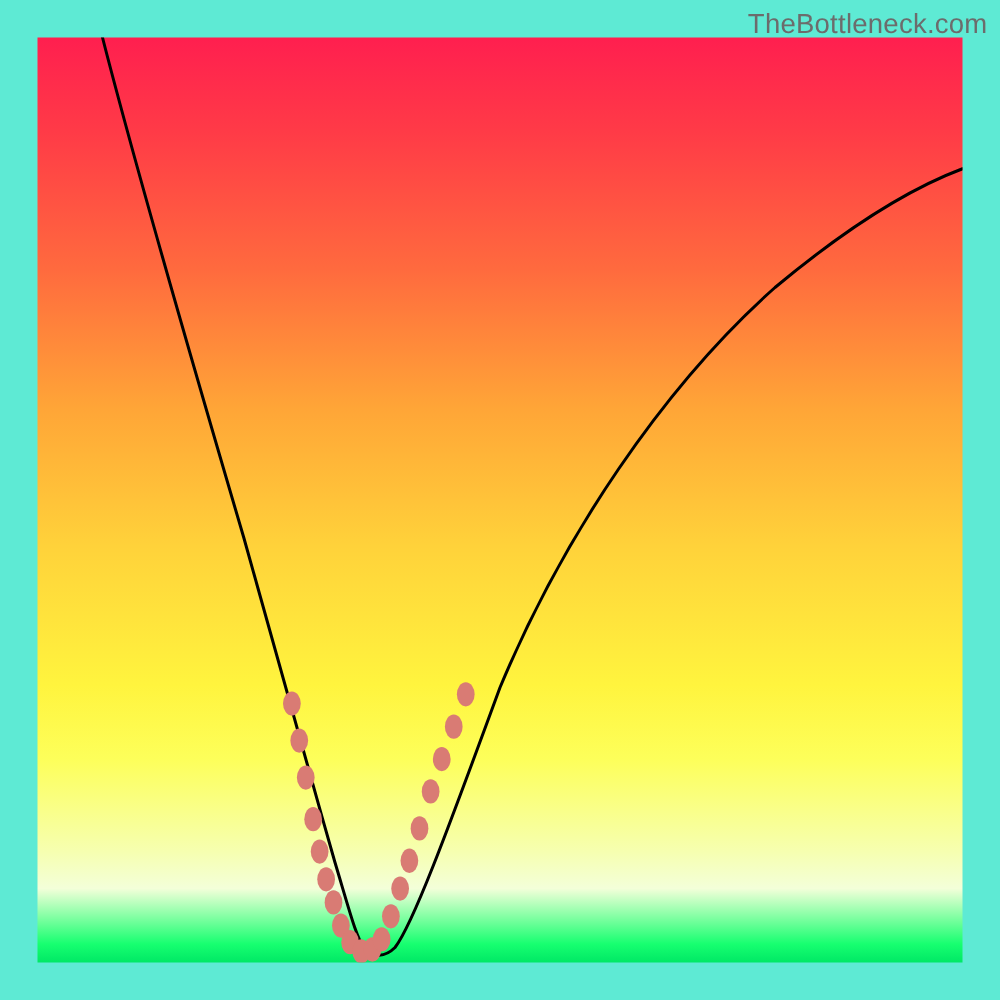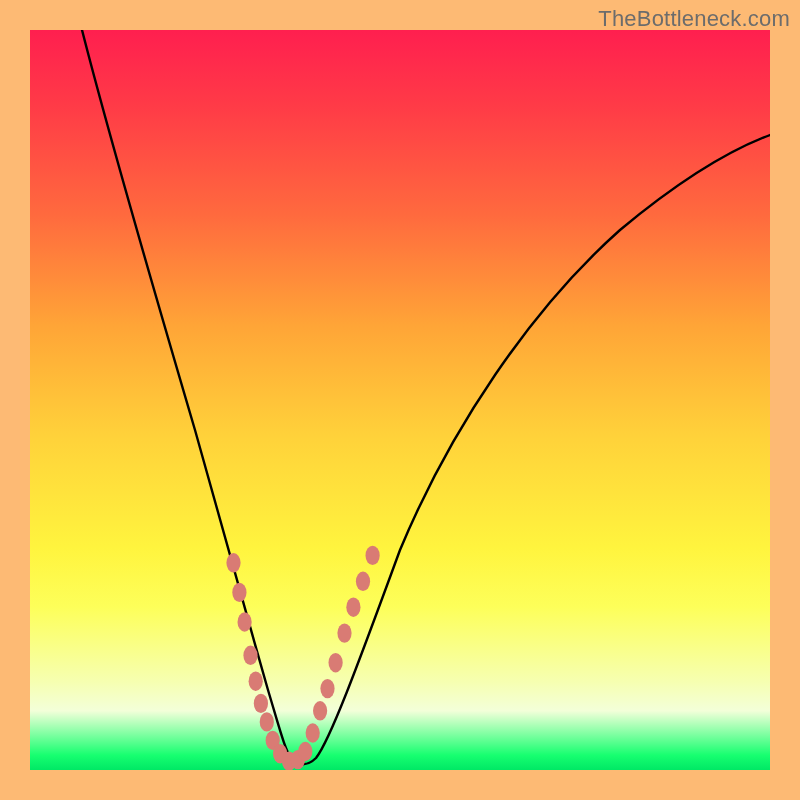--- a/index.html
+++ b/index.html
@@ -10,21 +10,21 @@
     overflow: hidden;
     background: #000;
     font-family: Arial, Helvetica, sans-serif;
   }
   .frame {
     position: absolute;
     left: 0;
     top: 0;
     width: 800px;
     height: 800px;
-    background: #fdba74;
+    background: #5eead4;
   }
   .plot {
     position: absolute;
     left: 30px;
     top: 30px;
     width: 740px;
     height: 740px;
     background: linear-gradient(
       to bottom,
       #ff1f4f 0%,

